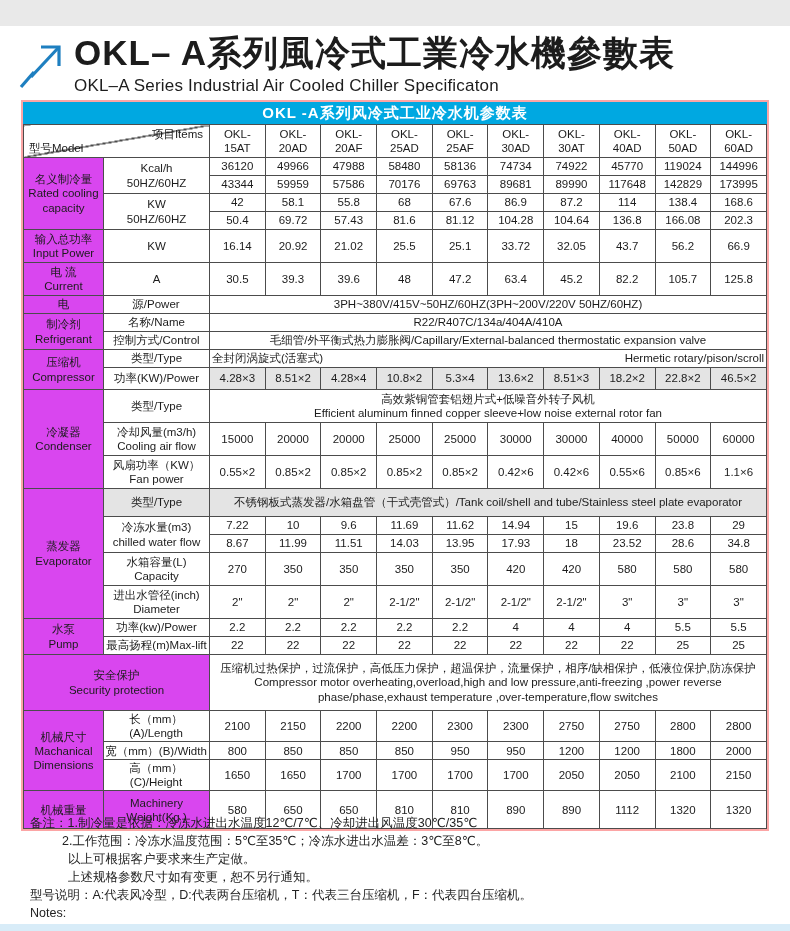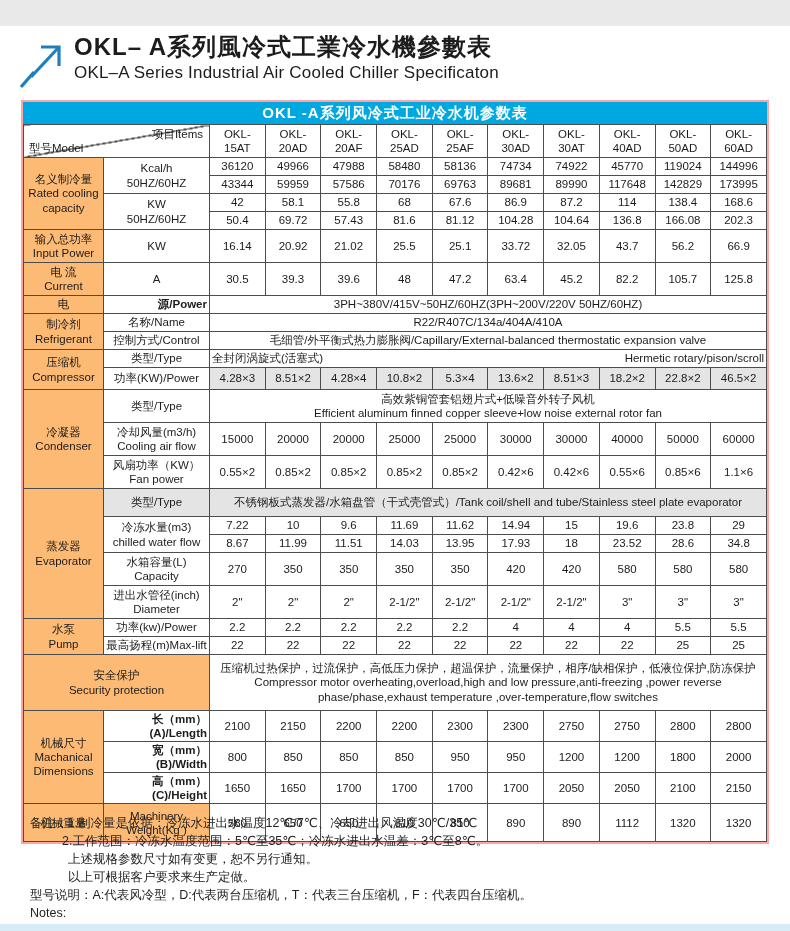--- a/index.html
+++ b/index.html
@@ -4,35 +4,35 @@
 <style>
   html,body{margin:0;padding:0;}
   .page{position:relative;width:790px;height:931px;background:#ffffff;overflow:hidden;
         font-family:"Liberation Sans","DejaVu Sans",sans-serif;color:#1c1c1c;}
   .top-strip{position:absolute;top:0;left:0;width:790px;height:26px;background:#e9e9e9;}
   .bottom-strip{position:absolute;bottom:0;left:0;width:790px;height:7px;background:#d8ecf8;}
 
   .doc-header{position:absolute;left:18px;top:34px;display:flex;align-items:flex-start;}
   .arrow-svg{width:48px;height:52px;margin-right:8px;margin-top:4px;}
   .arrow-svg path{stroke:#1e7fc0;stroke-width:3.2;fill:none;stroke-linecap:butt;}
-  .title-zh{font-size:24px;font-weight:700;letter-spacing:1px;line-height:1.1;}
+  .title-zh{font-size:35px;font-weight:700;letter-spacing:1px;line-height:1.1;}
   .title-en{font-size:17px;font-weight:400;margin-top:3px;letter-spacing:0.2px;}
 
   .table-wrap{position:absolute;left:21px;top:100px;width:748px;border:2px solid #fca5a5;box-sizing:border-box;}
   .caption{height:22px;line-height:22px;background:#00a8e1;color:#ffffff;text-align:center;
            font-size:15px;font-weight:700;letter-spacing:1px;}
   table{width:100%;border-collapse:collapse;table-layout:fixed;}
   td,th{border:1px solid #4c4c4c;text-align:center;vertical-align:middle;
         font-size:11.5px;line-height:1.22;padding:1px 2px;color:#1c1c1c;overflow:hidden;
         font-weight:400;background:#ffffff;}
   tr.h18{height:18px;} tr.h22{height:22px;} tr.h28{height:28px;} tr.h33{height:33px;}
   tr.h54{height:56px;} tr.h37{height:38px;}
-  td.lab{background:#fdba74;margin-left:20px;}
+  td.lab{background:#d946ef;margin-left:20px;}
   td.shade, th.shade{background:#e4e4e4;}
-  td.left{text-align:right;padding-left:1px;font-weight:bold;}
+  td.left{text-align:center;padding-left:1px;}
   .blk{display:block;}
   .diag{position:relative;background:
         linear-gradient(to bottom right, transparent calc(50% - 1px), #4c4c4c calc(50% - 1px),
         #4c4c4c calc(50% + 0.5px), transparent calc(50% + 0.5px));}
   .diag .c-model{position:absolute;left:5px;bottom:2px;font-size:11.5px;}
   .diag .c-items{position:absolute;right:6px;top:2px;font-size:11.5px;}
   .flexline{display:flex;justify-content:space-between;gap:46px;}
   .notes{position:absolute;left:30px;top:814px;font-size:12.5px;line-height:18px;color:#222;}
   .note-line{white-space:nowrap;}
   .ind1{padding-left:32px;}
@@ -448,20 +448,20 @@
             <td>1320</td>
             <td>1320</td>
           </tr>
       </tbody>
     </table>
   </div>
 
   <div class="notes">
     <div class="note-line">备注：1.制冷量是依据：冷冻水进出水温度12℃/7℃、冷却进出风温度30℃/35℃</div>
     <div class="note-line ind1">2.工作范围：冷冻水温度范围：5℃至35℃；冷冻水进出水温差：3℃至8℃。</div>
+    <div class="note-line ind2">以上可根据客户要求来生产定做。</div>
     <div class="note-line ind2">上述规格参数尺寸如有变更，恕不另行通知。</div>
-    <div class="note-line ind2">以上可根据客户要求来生产定做。</div>
     <div class="note-line">型号说明：A:代表风冷型，D:代表两台压缩机，T：代表三台压缩机，F：代表四台压缩机。</div>
     <div class="note-line">Notes:</div>
   </div>
 
   <div class="bottom-strip"></div>
 </div>
 
 </body></html>

